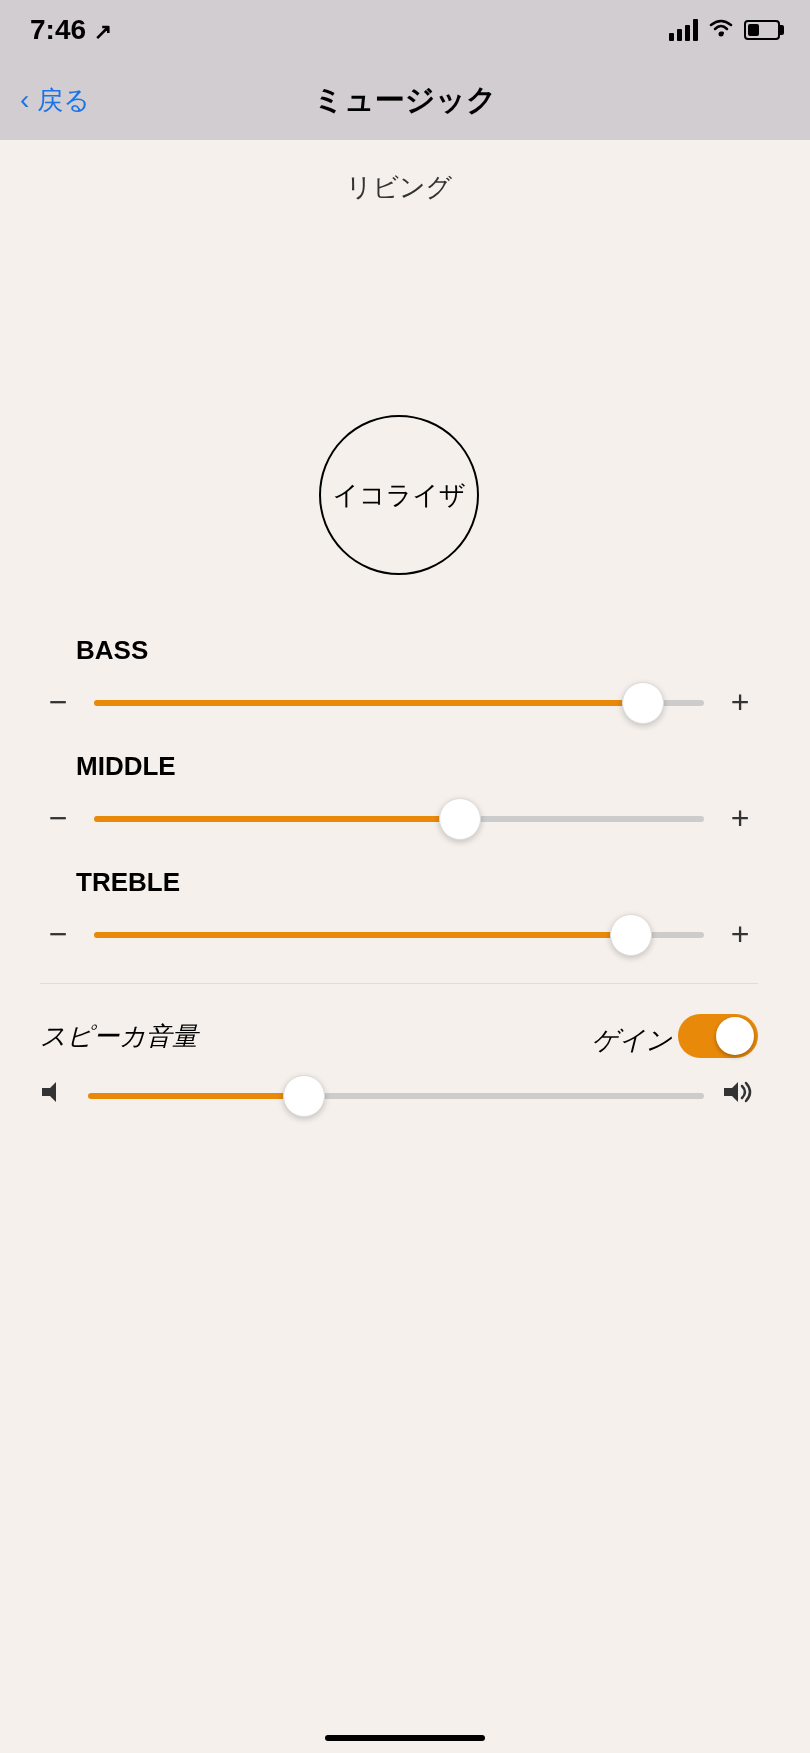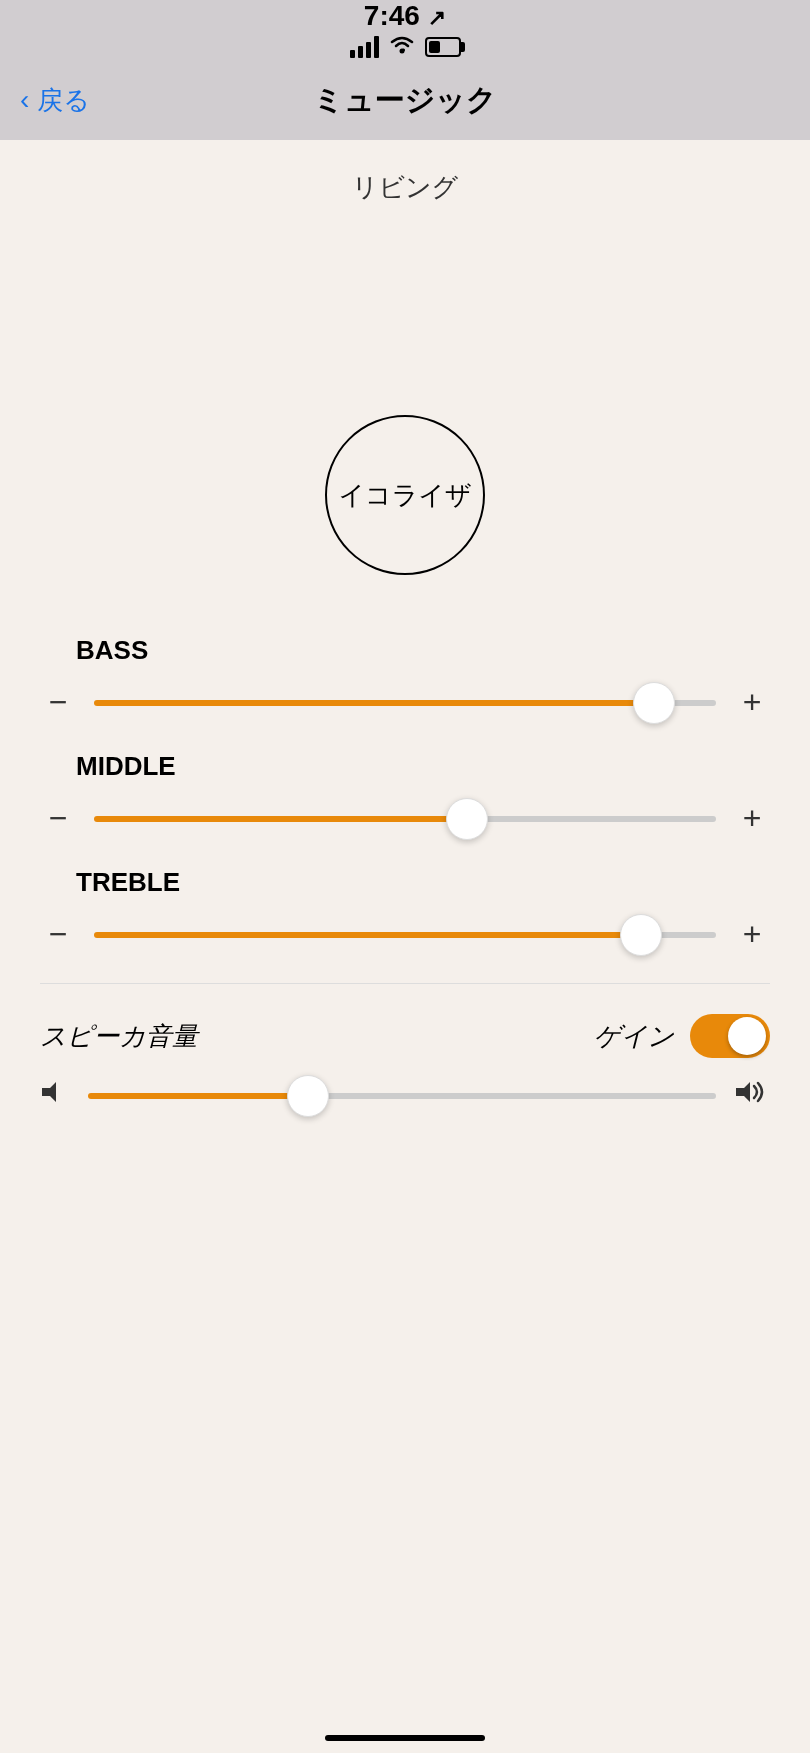--- a/index.html
+++ b/index.html
@@ -15,22 +15,21 @@
     }
 
     
     .status-bar {
       width: 100%;
       height: 60px;
       background: #d1cdd0;
       display: flex;
       align-items: center;
       justify-content: space-between;
-      padding: 0 43px;
-      flex-direction: column;
+      padding: 0 30px;
     }
     .status-time {
       font-size: 28px;
       font-weight: 600;
       color: #000;
     }
     .status-icons {
       display: flex;
       align-items: center;
       gap: 10px;
@@ -105,21 +104,21 @@
       margin-right: 2px;
     }
     .nav-title {
       font-size: 30px;
       font-weight: 600;
       color: #000;
     }
 
     
     .main-content {
-      padding: 20px 40px 60px 40px;
+      padding: 20px 52px 60px 40px;
     }
 
     .room-title {
       text-align: center;
       font-size: 26px;
       color: #333;
       margin-bottom: 60px;
       margin-top: 10px;
     }
 
@@ -228,22 +227,22 @@
       font-style: italic;
     }
 
     .speaker-label {
       font-size: 26px;
       color: #000;
     }
 
     .gain-row {
       display: flex;
-      align-items: center;
-      gap: 16px;
+      align-items: flex-end;
+      gap: 6px;
     }
 
     .gain-label {
       font-size: 26px;
       color: #000;
       font-weight: 500;
     }
 
     .toggle-switch {
       width: 80px;

